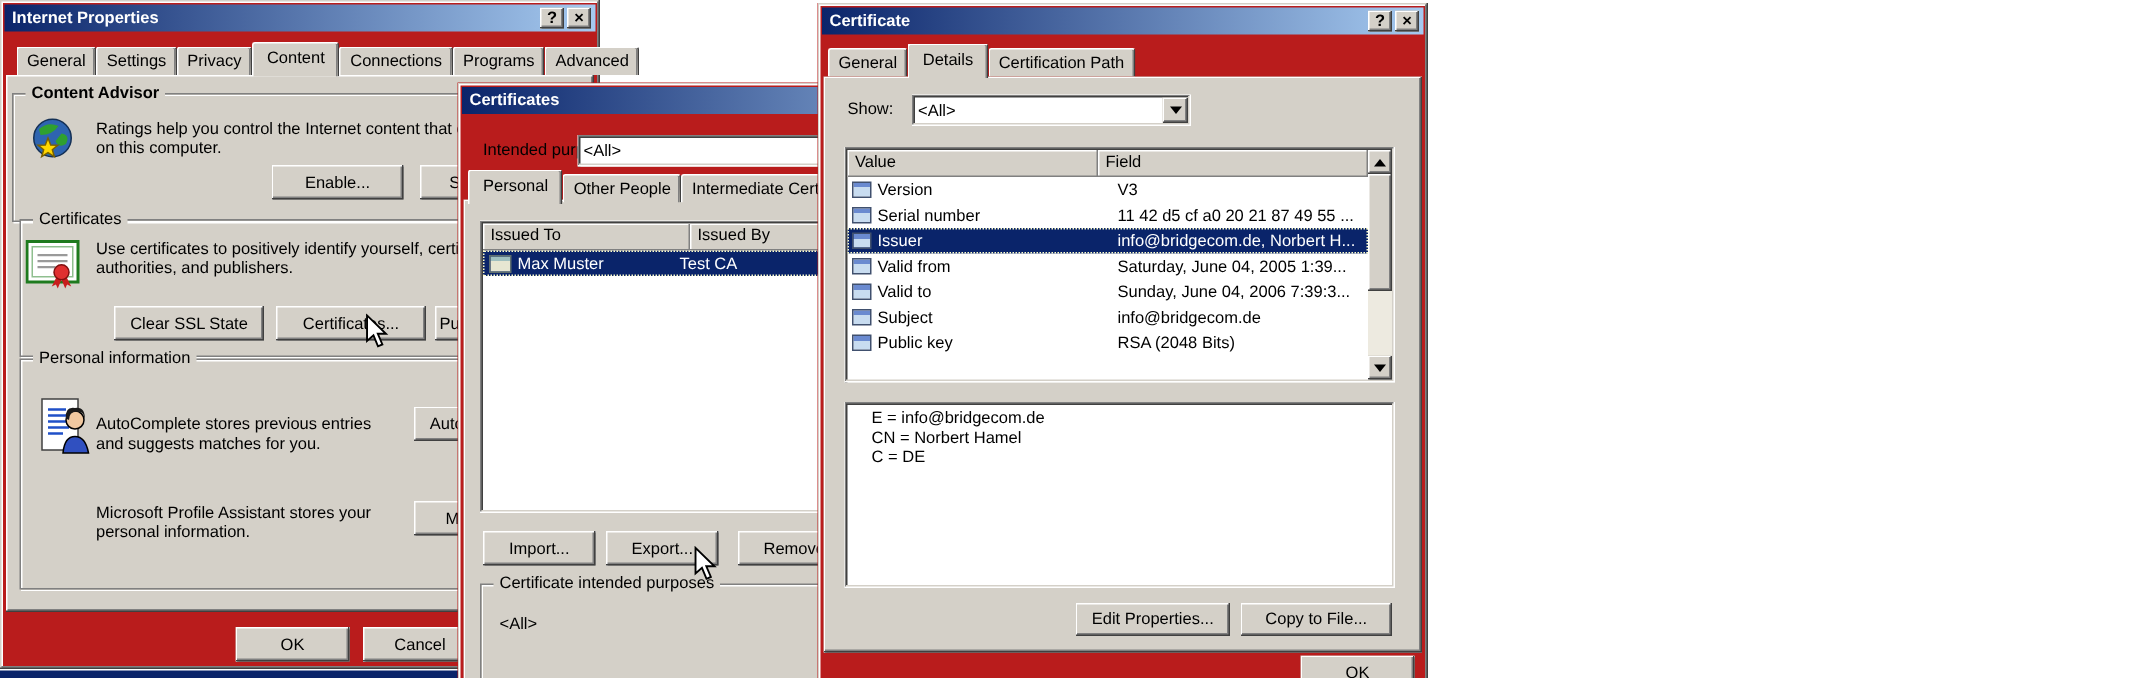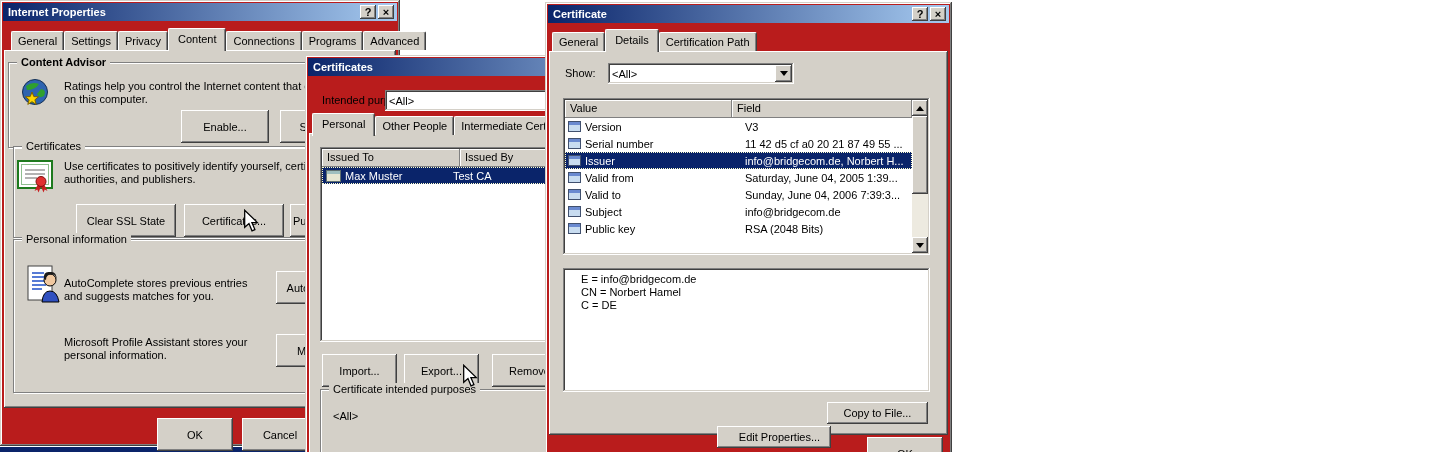--- a/index.html
+++ b/index.html
@@ -18,21 +18,21 @@
 
   .tabstrip{position:absolute;display:flex;align-items:flex-end;height:18px;z-index:6;}
   .tab{height:18px;line-height:19px;padding:0 6px;background:#D4D0C8;white-space:nowrap;
        border-top:1px solid #fff;border-left:1px solid #fff;border-right:1px solid #404040;
        box-shadow:inset -1px 0 #808080;border-radius:2px 2px 0 0;}
   .tab.active{height:22px;line-height:21px;padding:0 9px;margin-bottom:-1px;z-index:7;position:relative;}
 
   .page{position:absolute;background:#D4D0C8;
         box-shadow:inset -1px -1px #404040,inset 1px 1px #fff,inset -2px -2px #808080,inset 2px 2px #D4D0C8;}
 
-  .btn{position:absolute;height:33px;background:#D4D0C8;white-space:nowrap;
+  .btn{position:absolute;height:23px;background:#D4D0C8;white-space:nowrap;
        box-shadow:inset -1px -1px #404040,inset 1px 1px #fff,inset -2px -2px #808080,inset 2px 2px #D4D0C8;
        display:flex;align-items:center;justify-content:center;}
   .btn.left-text{justify-content:flex-start;padding-left:3px;}
 
   .group{position:absolute;border:1px solid #808080;
          box-shadow:1px 1px 0 #fff,inset 1px 1px 0 #fff;}
   .legend{position:absolute;top:-7px;left:8px;background:#D4D0C8;padding:0 4px;line-height:13px;white-space:nowrap;}
   .desc{position:absolute;line-height:13px;}
 
   .sunken{background:#fff;
@@ -277,21 +277,21 @@
           </span>
       </div>
     </div>
 
     <div class="sunken detailbox" style="left:18px;top:266px;width:367px;height:124px;padding-left:18px;">
       <div>E = info@bridgecom.de</div>
       <div>CN = Norbert Hamel</div>
       <div>C = DE</div>
     </div>
 
-    <div class="btn" style="left:172px;top:424px;width:103px;height:22px;padding-left:11px;">Edit Properties...</div>
+    <div class="btn" style="left:172px;top:400px;width:103px;height:22px;">Edit Properties...</div>
     <div class="btn" style="left:282px;top:400px;width:101px;height:22px;">Copy to File...</div>
     <div class="btn" style="left:322px;top:435px;width:76px;">OK</div>
   </div>
 
   <svg class="cursor" style="left:242px;top:209px;" width="18" height="24" viewBox="0 0 12 19">
     <path d="M1,1 L1,14.5 L4.4,11.5 L6.8,17.3 L9.1,16.3 L6.7,10.7 L11,10.7 Z" fill="#fff" stroke="#000"></path>
   </svg>
   <svg class="cursor" style="left:461px;top:364px;" width="18" height="24" viewBox="0 0 12 19">
     <path d="M1,1 L1,14.5 L4.4,11.5 L6.8,17.3 L9.1,16.3 L6.7,10.7 L11,10.7 Z" fill="#fff" stroke="#000"></path>
   </svg>

